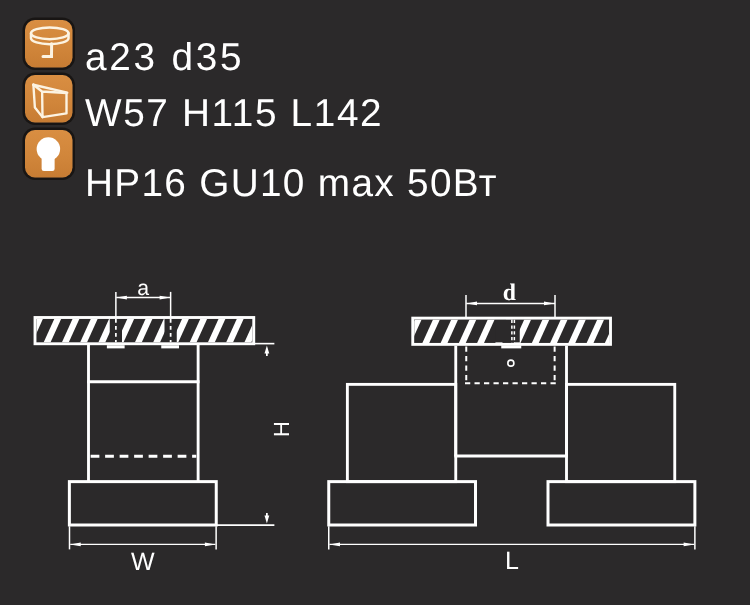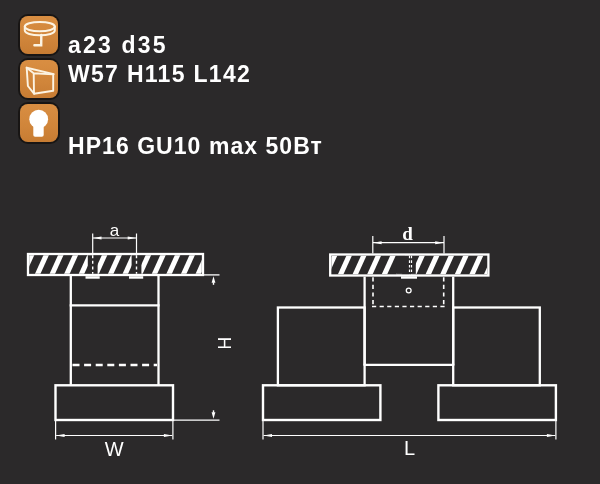--- a/index.html
+++ b/index.html
@@ -2,22 +2,22 @@
 <html><head>
 <meta charset="utf-8">
 <style>
   html,body{margin:0;padding:0;}
   body{width:600px;height:484px;background:#2b292a;overflow:hidden;position:relative;
        font-family:"Liberation Sans",sans-serif;}
   .icon{position:absolute;left:20px;width:38px;height:38px;border-radius:8px;
         background:linear-gradient(180deg,#d98e42 0%,#d0853a 60%,#c77c33 100%);
         box-shadow:0 0 0 2px rgba(10,6,2,.55);}
   .icon svg{position:absolute;left:0;top:0;}
-  .rowtxt{position:absolute;left:68px;color:#fff;font-size:23px;
-          white-space:nowrap;line-height:27px;font-weight:bold;}
+  .rowtxt{position:absolute;left:68px;color:#fff;font-size:31px;
+          white-space:nowrap;line-height:27px;}
 </style>
 </head>
 <body>
   <div class="icon" style="top:16px">
     <svg width="38" height="38" viewBox="0 0 38 38" fill="none" stroke="#fcf3e2" stroke-width="2" stroke-linecap="round">
       <ellipse cx="19.8" cy="10.6" rx="15" ry="4.7"></ellipse>
       <path d="M4.8 10.6 L4.8 14.6 A15 4.7 0 0 0 34.8 14.6 L34.8 10.6"></path>
       <path d="M21.3 19 L21.2 29.2 L14.4 29.2" stroke-width="2.4"></path>
     </svg>
   </div>
@@ -28,21 +28,21 @@
       <path d="M6.7 7.8 L7.9 26 L14 33.7"></path>
     </svg>
   </div>
   <div class="icon" style="top:104px">
     <svg width="38" height="38" viewBox="0 0 38 38" fill="#fff" stroke="none">
       <circle cx="18.7" cy="15.2" r="9.4"></circle>
       <rect x="13.3" y="21" width="10.4" height="11.7" rx="1.8"></rect>
     </svg>
   </div>
   <div class="rowtxt" id="t1" style="top:32px;letter-spacing:2.2px">a23 d35</div>
-  <div class="rowtxt" id="t2" style="top:61px;letter-spacing:1.3px">W57 H115 L142</div>
+  <div class="rowtxt" id="t2" style="top:77px;letter-spacing:1.3px">W57 H115 L142</div>
   <div class="rowtxt" id="t3" style="top:133px;letter-spacing:1.05px">HP16 GU10 max 50Вт</div>
 
   <svg id="draw" width="600" height="484" viewBox="0 0 600 484" style="position:absolute;left:0;top:0">
     <defs>
       <clipPath id="clipL">
         <rect x="29.2" y="255.2" width="172.6" height="18.6"></rect>
       </clipPath>
       <clipPath id="clipR">
         <rect x="331.4" y="255.7" width="155.8" height="18.6"></rect>
       </clipPath>

